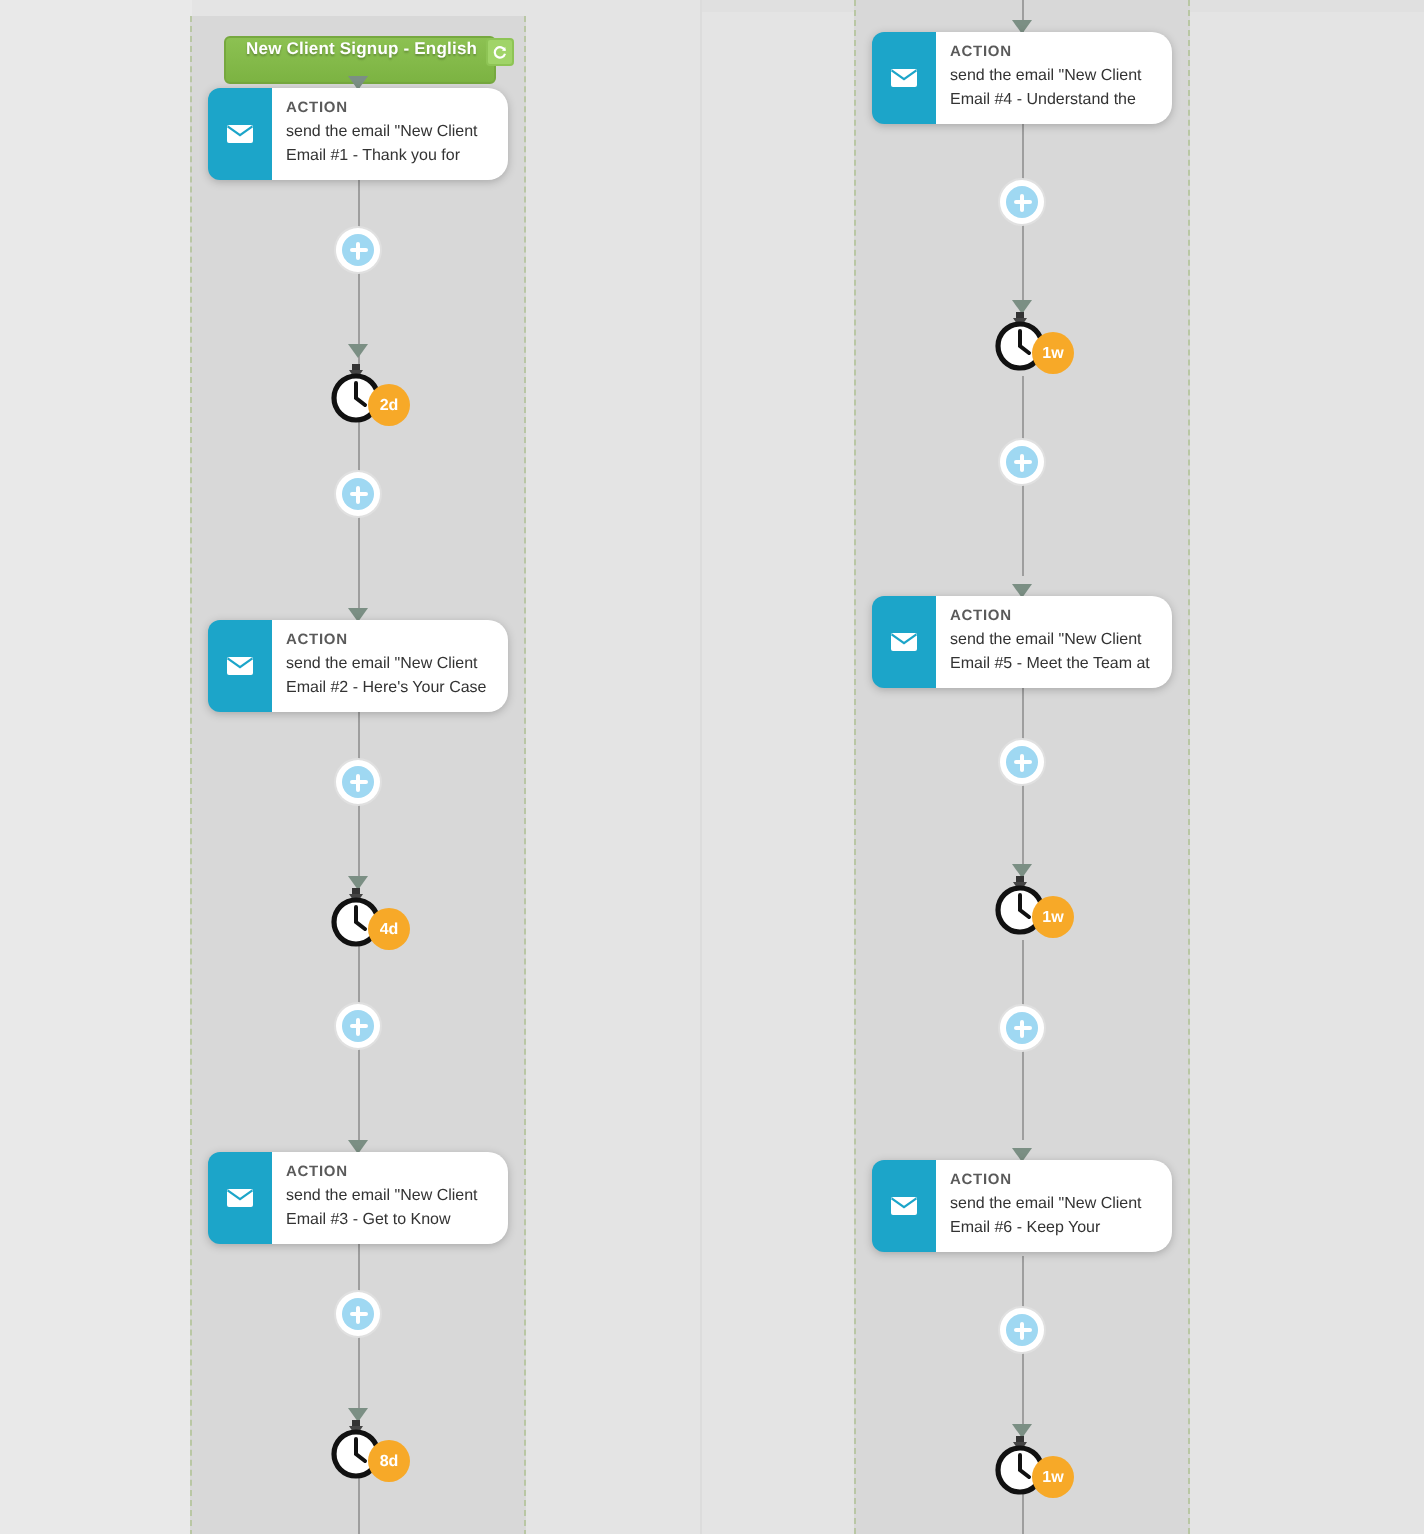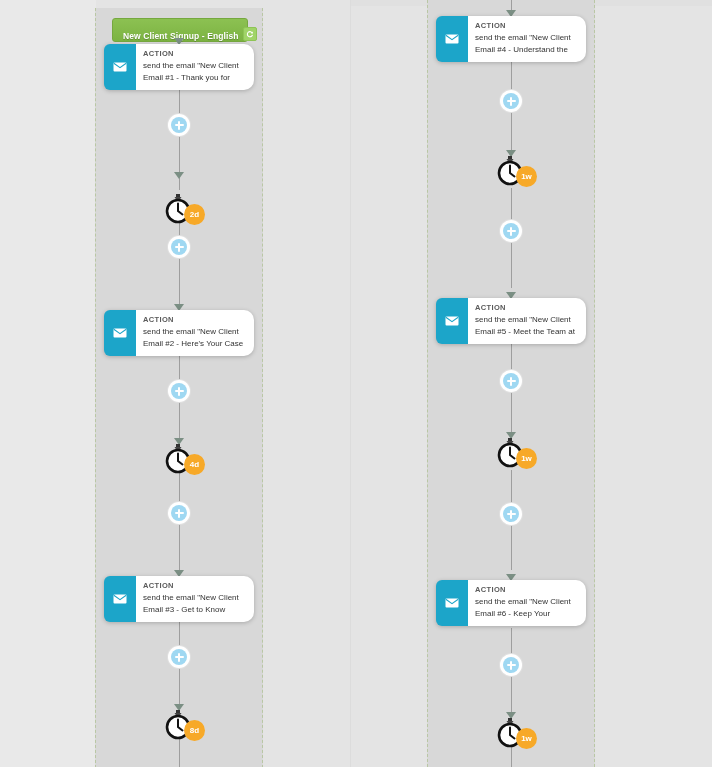--- a/index.html
+++ b/index.html
@@ -113,21 +113,21 @@
   .plus-btn .inner::after  { width: 2px;  height: 9px; }
 
   
   .campaign-header {
     position: absolute;
     height: 24px;
     border-radius: 3px;
     background: linear-gradient(#8cc152, #7cb342);
     border: 1px solid #76a83f;
     display: flex;
-    align-items: flex-end;
+    align-items: flex-start;
     padding: 0 6px 0 10px;
     box-sizing: border-box;
     cursor: pointer;
   }
   .campaign-header .title {
     flex: 1;
     color: #ffffff;
     font-size: 8.5px;
     font-weight: bold;
     text-align: center;
@@ -259,21 +259,21 @@
 Email #1 - Thank you for</div>
     </div>
   </div>
 
   <div class="plus-btn" style="left:168px; top:114px;">
     <span class="inner"></span>
   </div>
 
   <div class="arrow-head" style="left:174px; top:172px;"></div>
 
-  <div class="delay-node" style="left:164px; top:192px;">
+  <div class="delay-node" style="left:164px; top:180px;">
     <span class="clock">
       <svg width="28" height="30" viewBox="0 0 28 30">
         <rect x="12" y="0" width="4" height="3" fill="#333"></rect>
         <path d="M10.5 3 h7 l-2 3 h-3 z" fill="#444"></path>
         <circle cx="14" cy="17" r="11" fill="#ffffff" stroke="#111" stroke-width="2.6"></circle>
         <path d="M14 9.5 V17 L18.5 20.5" fill="none" stroke="#111" stroke-width="2" stroke-linecap="round"></path>
       </svg>
     </span>
     <span class="badge">2d</span>
   </div>

